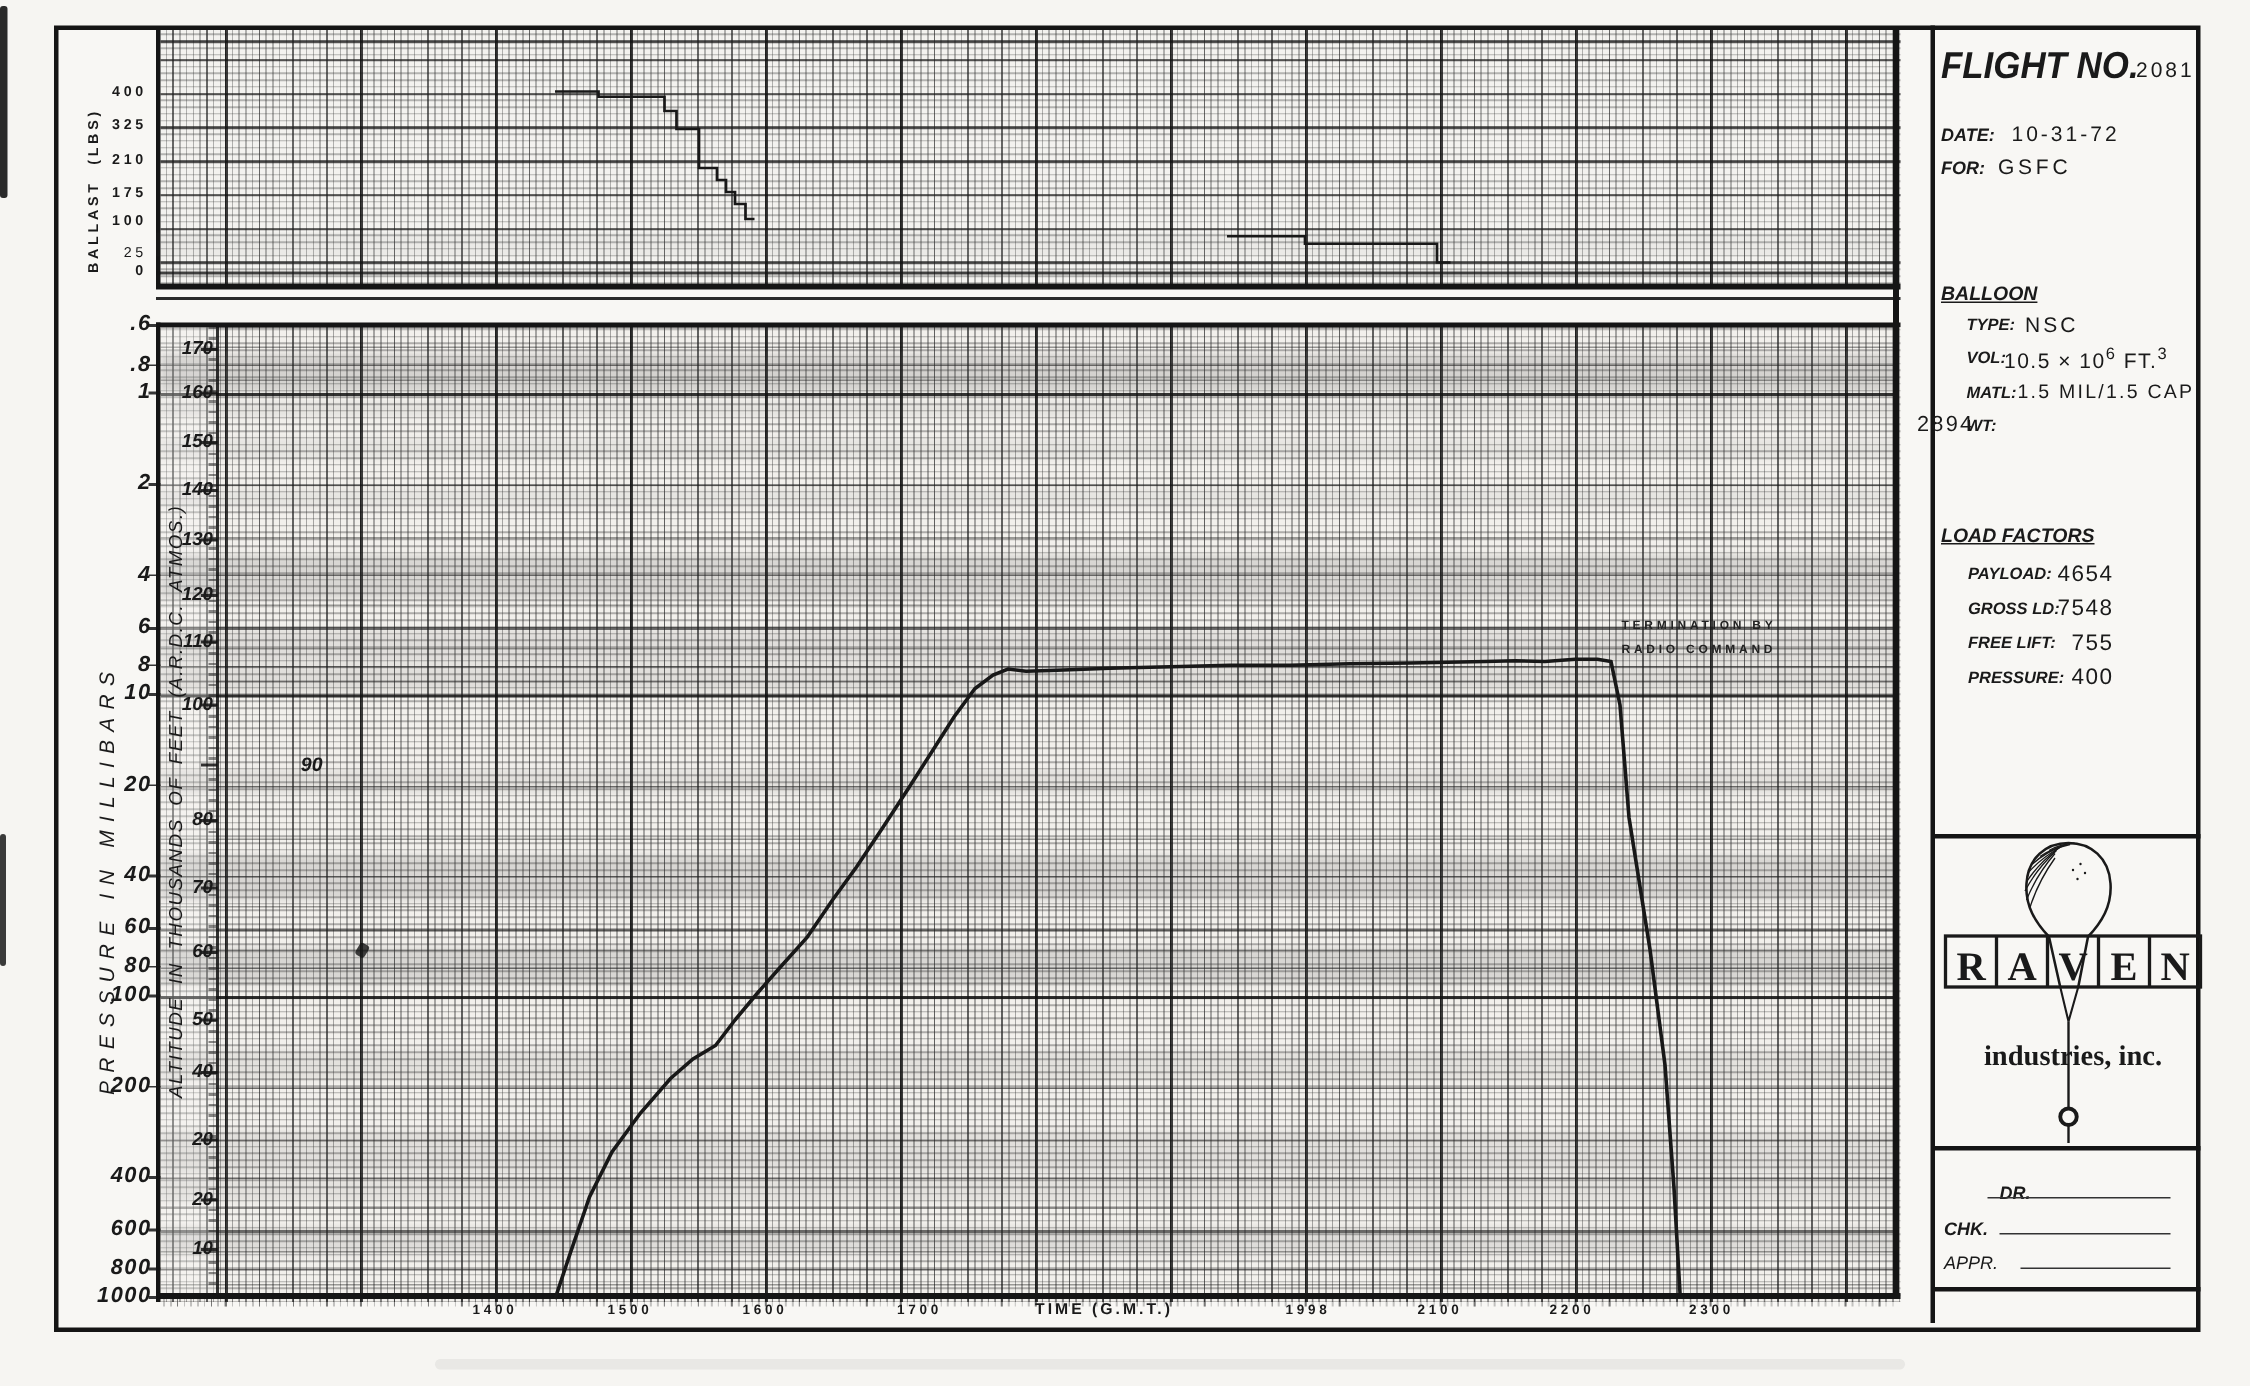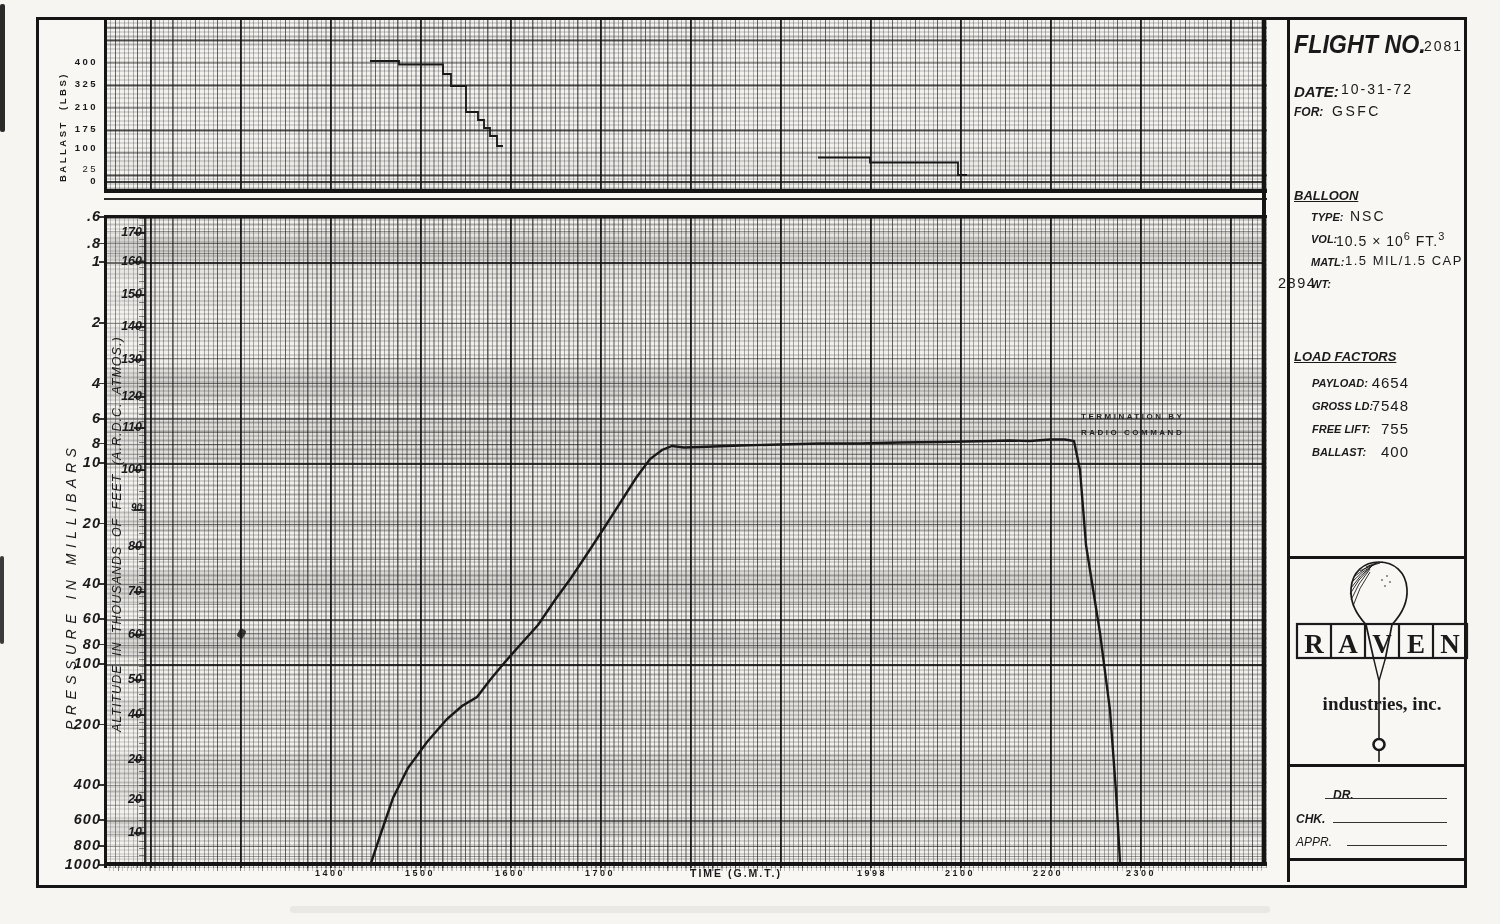--- a/index.html
+++ b/index.html
@@ -92,21 +92,21 @@
 <div class="abs" style="left:0;top:568px;width:100%;height:15px;background:rgba(80,80,80,0.09);filter:blur(2px);"></div>
 <div class="abs" style="left:0;top:600px;width:100%;height:19px;background:rgba(80,80,80,0.12);filter:blur(2px);"></div>
 </div>
 <div class="abs" style="left:104px;top:862px;width:1163px;height:4px;background:#151515;"></div>
 <div class="abs" style="left:107px;top:866px;width:1157px;height:5px;background-image:repeating-linear-gradient(to right, rgba(30,30,30,0.45) 0 1px, transparent 1px 22.5px),repeating-linear-gradient(to right, rgba(30,30,30,0.25) 0 1px, transparent 1px 4.5px);background-position:43px 0,43px 0;"></div>
 <div class="abs" style="left:1262px;top:20px;width:4px;height:846px;background:#151515;"></div>
 
 <div class="lab" style="left:300px;top:868px;width:60px;text-align:center;font-size:9px;font-weight:bold;letter-spacing:2.5px;">1400</div>
 <div class="lab" style="left:390px;top:868px;width:60px;text-align:center;font-size:9px;font-weight:bold;letter-spacing:2.5px;">1500</div>
 <div class="lab" style="left:480px;top:868px;width:60px;text-align:center;font-size:9px;font-weight:bold;letter-spacing:2.5px;">1600</div>
-<div class="lab" style="left:570px;top:868px;width:60px;text-align:center;font-size:9px;font-weight:bold;letter-spacing:2.5px;">1700</div>
+<div class="lab" style="left:598px;top:868px;width:60px;font-size:9px;font-weight:bold;letter-spacing:2.5px;">1700</div>
 <div class="lab" style="left:842px;top:868px;width:60px;text-align:center;font-size:9px;font-weight:bold;letter-spacing:2.5px;">1998</div>
 <div class="lab" style="left:930px;top:868px;width:60px;text-align:center;font-size:9px;font-weight:bold;letter-spacing:2.5px;">2100</div>
 <div class="lab" style="left:1018px;top:868px;width:60px;text-align:center;font-size:9px;font-weight:bold;letter-spacing:2.5px;">2200</div>
 <div class="lab" style="left:1111px;top:868px;width:60px;text-align:center;font-size:9px;font-weight:bold;letter-spacing:2.5px;">2300</div>
 <div class="lab" style="left:666px;top:867px;width:140px;text-align:center;font-size:10.5px;font-weight:bold;letter-spacing:2px;">TIME (G.M.T.)</div>
 
 <div class="lab it" style="right:1399px;top:208.4px;font-size:14.5px;font-weight:bold;letter-spacing:1px;">.6</div>
 <div class="abs" style="left:99px;top:216.4px;width:8px;height:1.8px;background:rgba(20,20,20,0.85);"></div>
 <div class="lab it" style="right:1399px;top:234.7px;font-size:14.5px;font-weight:bold;letter-spacing:1px;">.8</div>
 <div class="abs" style="left:99px;top:242.7px;width:8px;height:1.8px;background:rgba(20,20,20,0.85);"></div>
@@ -163,21 +163,21 @@
 <div class="lab it" style="right:1358px;top:318.8px;font-size:12.5px;font-weight:bold;">140</div>
 <div class="abs" style="left:134px;top:359.0px;width:11px;height:2px;background:rgba(15,15,15,0.85);"></div>
 <div class="lab it" style="right:1358px;top:352.0px;font-size:12.5px;font-weight:bold;">130</div>
 <div class="abs" style="left:134px;top:396.0px;width:11px;height:2px;background:rgba(15,15,15,0.85);"></div>
 <div class="lab it" style="right:1358px;top:389.0px;font-size:12.5px;font-weight:bold;">120</div>
 <div class="abs" style="left:134px;top:427.0px;width:11px;height:2px;background:rgba(15,15,15,0.85);"></div>
 <div class="lab it" style="right:1358px;top:420.0px;font-size:12.5px;font-weight:bold;">110</div>
 <div class="abs" style="left:134px;top:469.0px;width:11px;height:2px;background:rgba(15,15,15,0.85);"></div>
 <div class="lab it" style="right:1358px;top:462.0px;font-size:12.5px;font-weight:bold;">100</div>
 <div class="abs" style="left:134px;top:509.0px;width:11px;height:2px;background:rgba(15,15,15,0.85);"></div>
-<div class="lab it" style="right:1358px;top:502.0px;font-size:10px;font-weight:bold;">90</div>
+<div class="lab it" style="right:1285px;top:502.0px;font-size:13px;font-weight:bold;">90</div>
 <div class="abs" style="left:134px;top:546.0px;width:11px;height:2px;background:rgba(15,15,15,0.85);"></div>
 <div class="lab it" style="right:1358px;top:539.0px;font-size:12.5px;font-weight:bold;">80</div>
 <div class="abs" style="left:134px;top:591.0px;width:11px;height:2px;background:rgba(15,15,15,0.85);"></div>
 <div class="lab it" style="right:1358px;top:584.0px;font-size:12.5px;font-weight:bold;">70</div>
 <div class="abs" style="left:134px;top:634.0px;width:11px;height:2px;background:rgba(15,15,15,0.85);"></div>
 <div class="lab it" style="right:1358px;top:627.0px;font-size:12.5px;font-weight:bold;">60</div>
 <div class="abs" style="left:134px;top:679.0px;width:11px;height:2px;background:rgba(15,15,15,0.85);"></div>
 <div class="lab it" style="right:1358px;top:672.0px;font-size:12.5px;font-weight:bold;">50</div>
 <div class="abs" style="left:134px;top:714.0px;width:11px;height:2px;background:rgba(15,15,15,0.85);"></div>
 <div class="lab it" style="right:1358px;top:707.0px;font-size:12.5px;font-weight:bold;">40</div>
@@ -205,41 +205,41 @@
 </svg>
 
 <div class="lab" style="left:1081px;top:409px;font-size:8px;font-weight:bold;letter-spacing:2.5px;line-height:16px;color:#222;">TERMINATION BY<br>RADIO COMMAND</div>
 
 <div class="abs" style="left:1287px;top:17px;width:3px;height:865px;background:#151515;"></div>
 <div class="abs" style="left:1290px;top:556px;width:177px;height:3px;background:#151515;"></div>
 <div class="abs" style="left:1290px;top:764px;width:177px;height:3px;background:#151515;"></div>
 <div class="abs" style="left:1290px;top:858px;width:177px;height:2.5px;background:#151515;"></div>
 <div class="lab it" style="left:1294px;top:30px;font-size:25px;font-weight:bold;transform:scale(0.93,1);transform-origin:left top;">FLIGHT NO.</div>
 <div class="lab" style="left:1424px;top:38px;font-size:14px;letter-spacing:2px;">2081</div>
-<div class="lab it" style="left:1294px;top:83px;font-size:15px;font-weight:bold;">DATE:</div>
+<div class="lab it" style="left:1294px;top:83px;font-size:12px;font-weight:bold;">DATE:</div>
 <div class="lab" style="left:1341px;top:81px;font-size:14px;letter-spacing:2px;">10-31-72</div>
 <div class="lab it" style="left:1294px;top:105px;font-size:12px;font-weight:bold;">FOR:</div>
 <div class="lab" style="left:1332px;top:103px;font-size:14px;letter-spacing:2.5px;">GSFC</div>
 <div class="lab it" style="left:1294px;top:188px;font-size:13px;font-weight:bold;text-decoration:underline;">BALLOON</div>
 <div class="lab it" style="left:1311px;top:211px;font-size:11px;font-weight:bold;">TYPE:</div>
 <div class="lab" style="left:1350px;top:208px;font-size:14px;letter-spacing:2px;">NSC</div>
 <div class="lab it" style="left:1311px;top:233px;font-size:11px;font-weight:bold;">VOL:</div>
 <div class="lab" style="left:1336px;top:230px;font-size:14px;letter-spacing:1px;">10.5 × 10<span style="font-size:11px;vertical-align:6px;">6</span> FT.<span style="font-size:11px;vertical-align:6px;">3</span></div>
 <div class="lab it" style="left:1311px;top:256px;font-size:11px;font-weight:bold;">MATL:</div>
 <div class="lab" style="left:1345px;top:253px;font-size:13px;letter-spacing:1.5px;">1.5 MIL/1.5 CAP</div>
 <div class="lab it" style="left:1311px;top:278px;font-size:11px;font-weight:bold;">WT:</div>
 <div class="lab" style="left:1278px;top:275px;font-size:14.5px;letter-spacing:1.5px;">2894</div>
 <div class="lab it" style="left:1294px;top:349px;font-size:13px;font-weight:bold;text-decoration:underline;">LOAD FACTORS</div>
 <div class="lab it" style="left:1312px;top:377px;font-size:11px;font-weight:bold;">PAYLOAD:</div>
 <div class="lab" style="left:1409px;top:374px;font-size:15px;letter-spacing:1px;transform:translateX(-100%);">4654</div>
 <div class="lab it" style="left:1312px;top:400px;font-size:11px;font-weight:bold;">GROSS LD:</div>
 <div class="lab" style="left:1409px;top:397px;font-size:15px;letter-spacing:1px;transform:translateX(-100%);">7548</div>
 <div class="lab it" style="left:1312px;top:423px;font-size:11px;font-weight:bold;">FREE LIFT:</div>
 <div class="lab" style="left:1409px;top:420px;font-size:15px;letter-spacing:1px;transform:translateX(-100%);">755</div>
-<div class="lab it" style="left:1312px;top:446px;font-size:11px;font-weight:bold;">BALLAST:</div>
+<div class="lab it" style="left:1312px;top:446px;font-size:11px;font-weight:bold;">PRESSURE:</div>
 <div class="lab" style="left:1409px;top:443px;font-size:15px;letter-spacing:1px;transform:translateX(-100%);">400</div>
 <div class="lab it" style="left:1333px;top:788px;font-size:12px;font-weight:bold;">DR.</div>
 <div class="abs" style="left:1325px;top:798px;width:122px;height:1.2px;background:#333;"></div>
 <div class="lab it" style="left:1296px;top:812px;font-size:12px;font-weight:bold;">CHK.</div>
 <div class="abs" style="left:1333px;top:822px;width:114px;height:1.2px;background:#333;"></div>
 <div class="lab it" style="left:1296px;top:835px;font-size:12px;font-weight:normal;">APPR.</div>
 <div class="abs" style="left:1347px;top:845px;width:100px;height:1.2px;background:#333;"></div>
 <svg class="abs" style="left:1290px;top:558px;" width="180" height="212" viewBox="0 0 180 212">
 <path d="M89,4 C74,4 62,14 61,31 C60,46 67,57 76,66.5 L83.5,100 M89,4 C104,4 116,14 117,31 C118,46 111,57 102,66.5 L95.5,100" fill="none" stroke="#1a1a1a" stroke-width="1.7"></path>
 <path d="M90,5 Q77.0,8.0 70,13" fill="none" stroke="#1a1a1a" stroke-width="0.9"></path>

